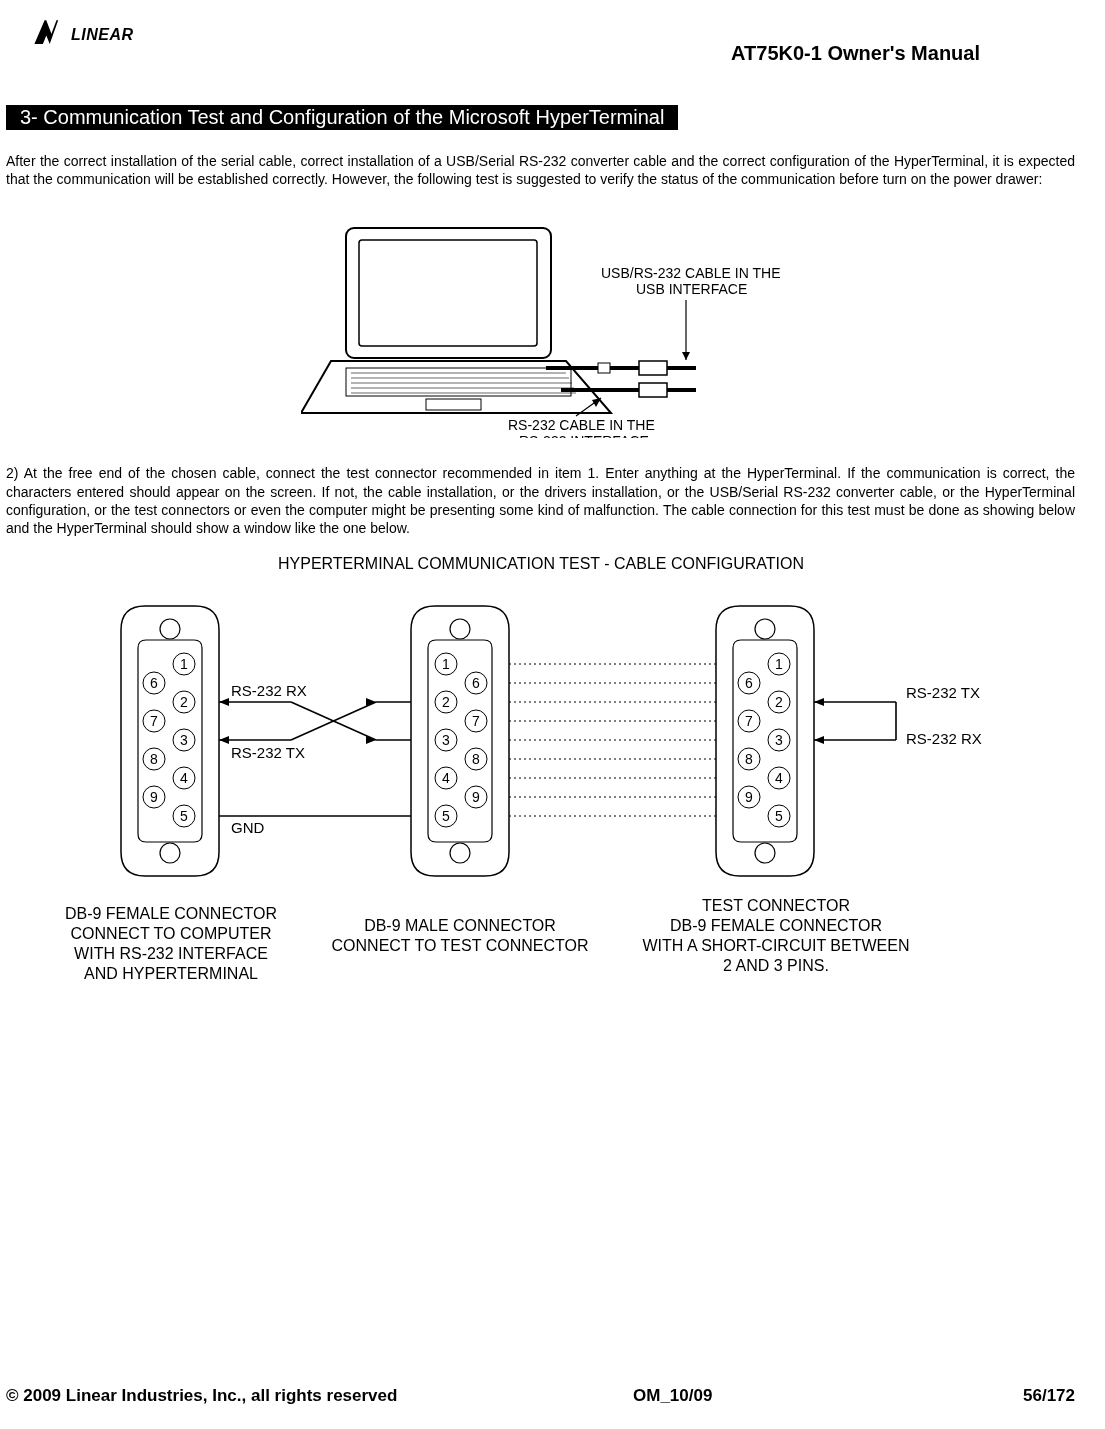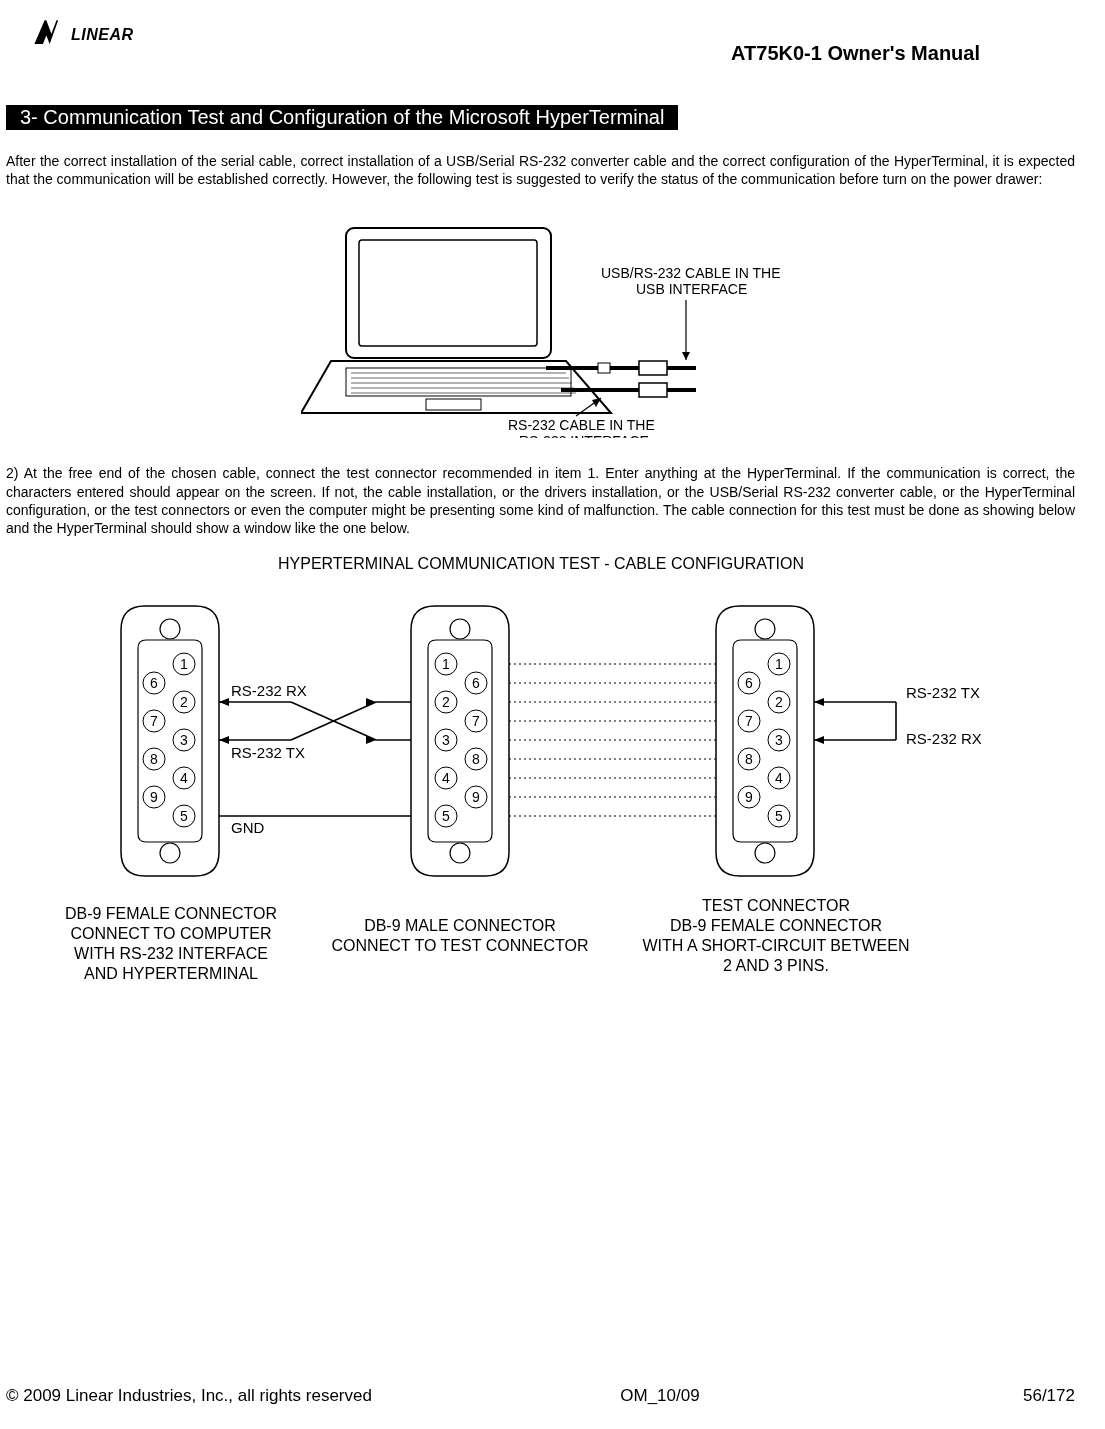--- a/index.html
+++ b/index.html
@@ -73,20 +73,21 @@
       font-family: Arial, Helvetica, sans-serif;
     }
     .footer {
       position: absolute;
       bottom: 22px;
       left: 6px;
       right: 30px;
       display: flex;
       justify-content: space-between;
       font-size: 17px;
+      font-weight: bold;
     }
     .footer .mid {
       margin-right: 75px;
     }
   </style>
 </head>
 <body>
 
 <div class="page">
   <div class="header">

